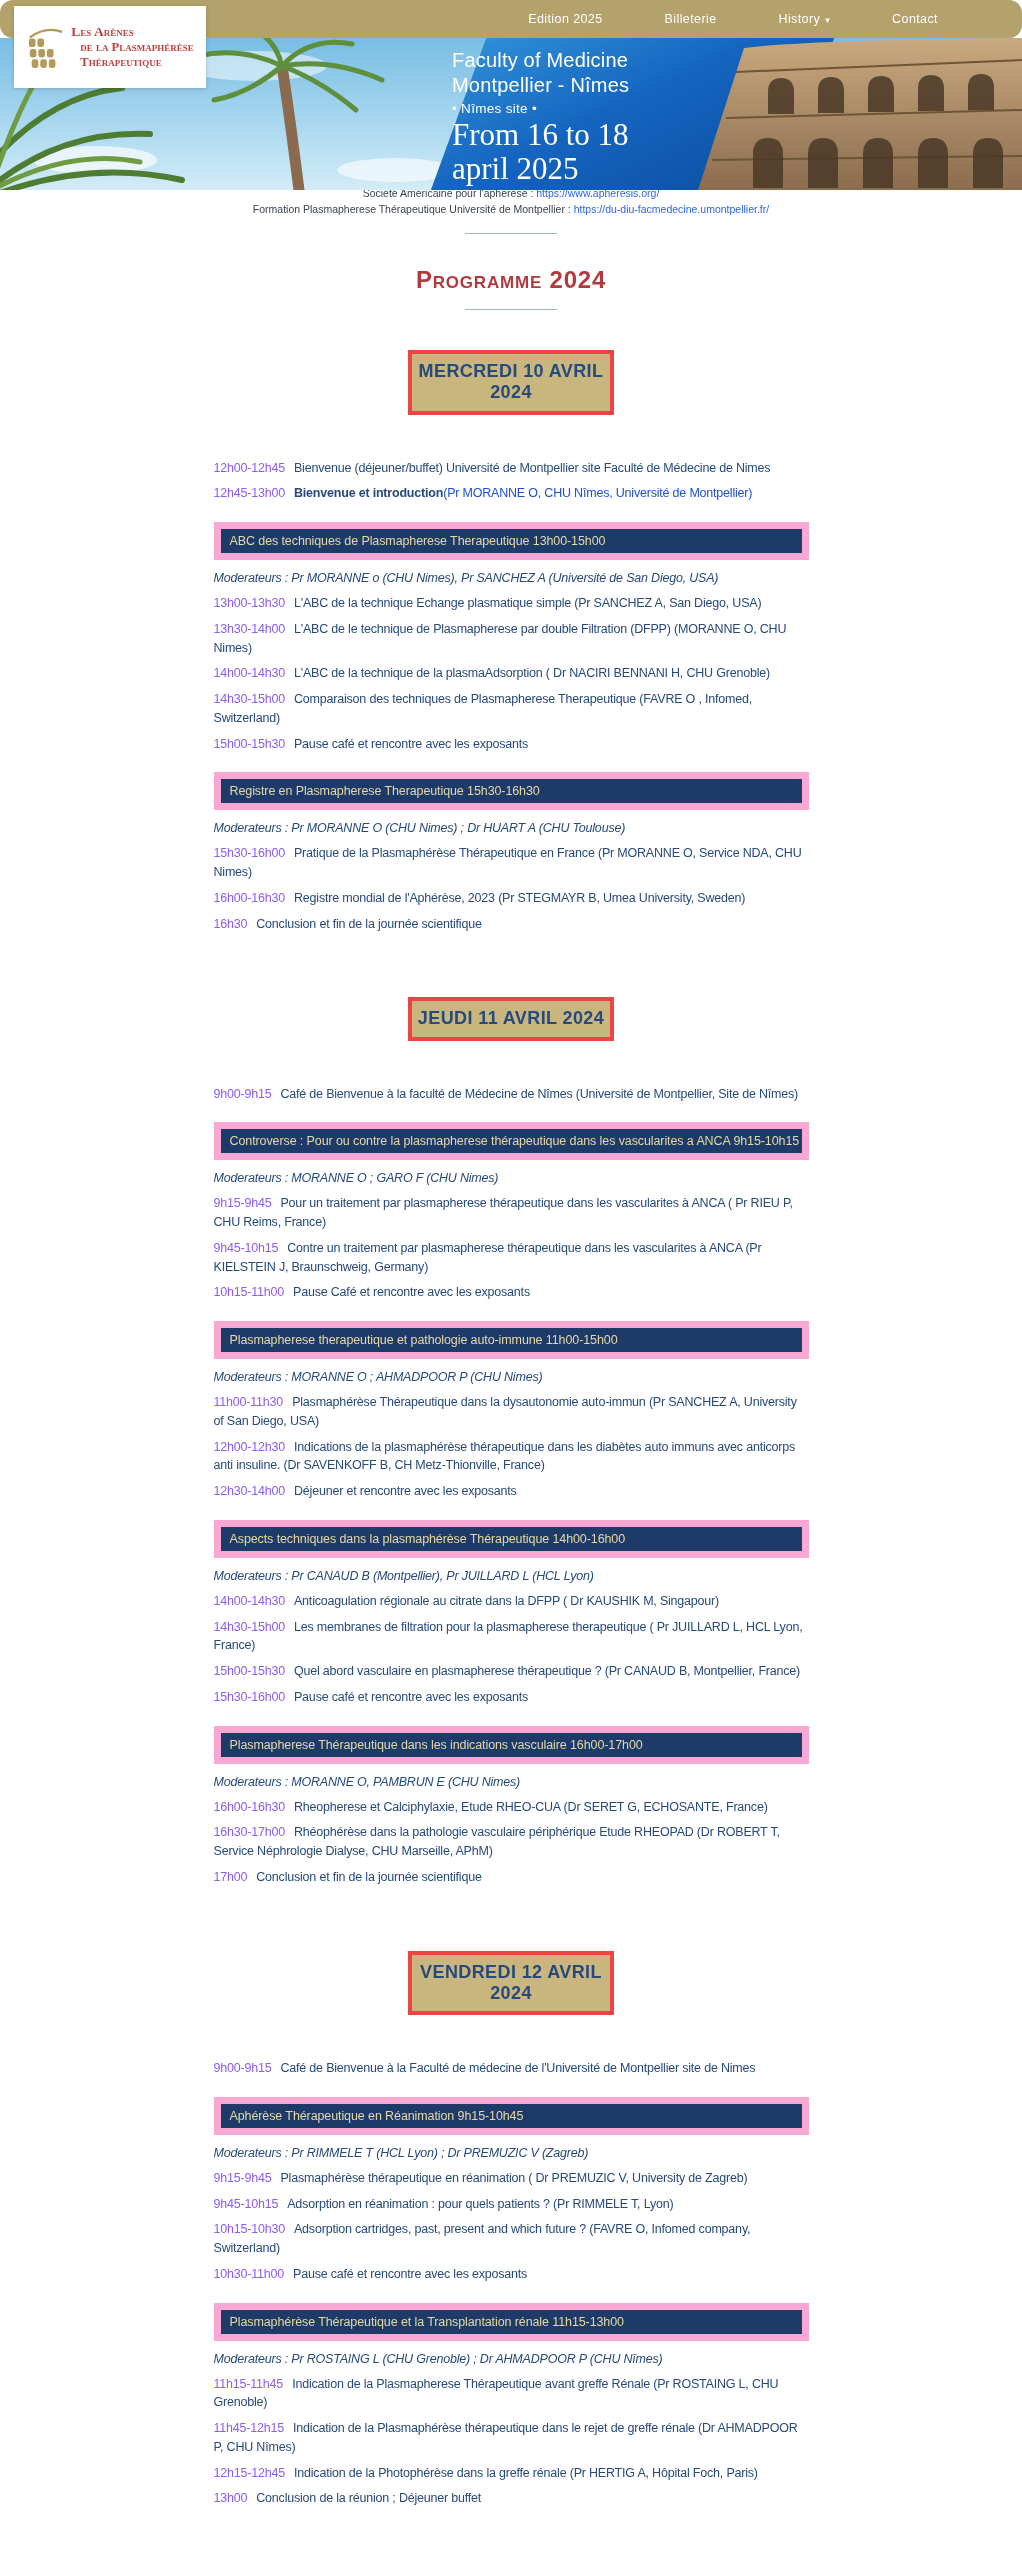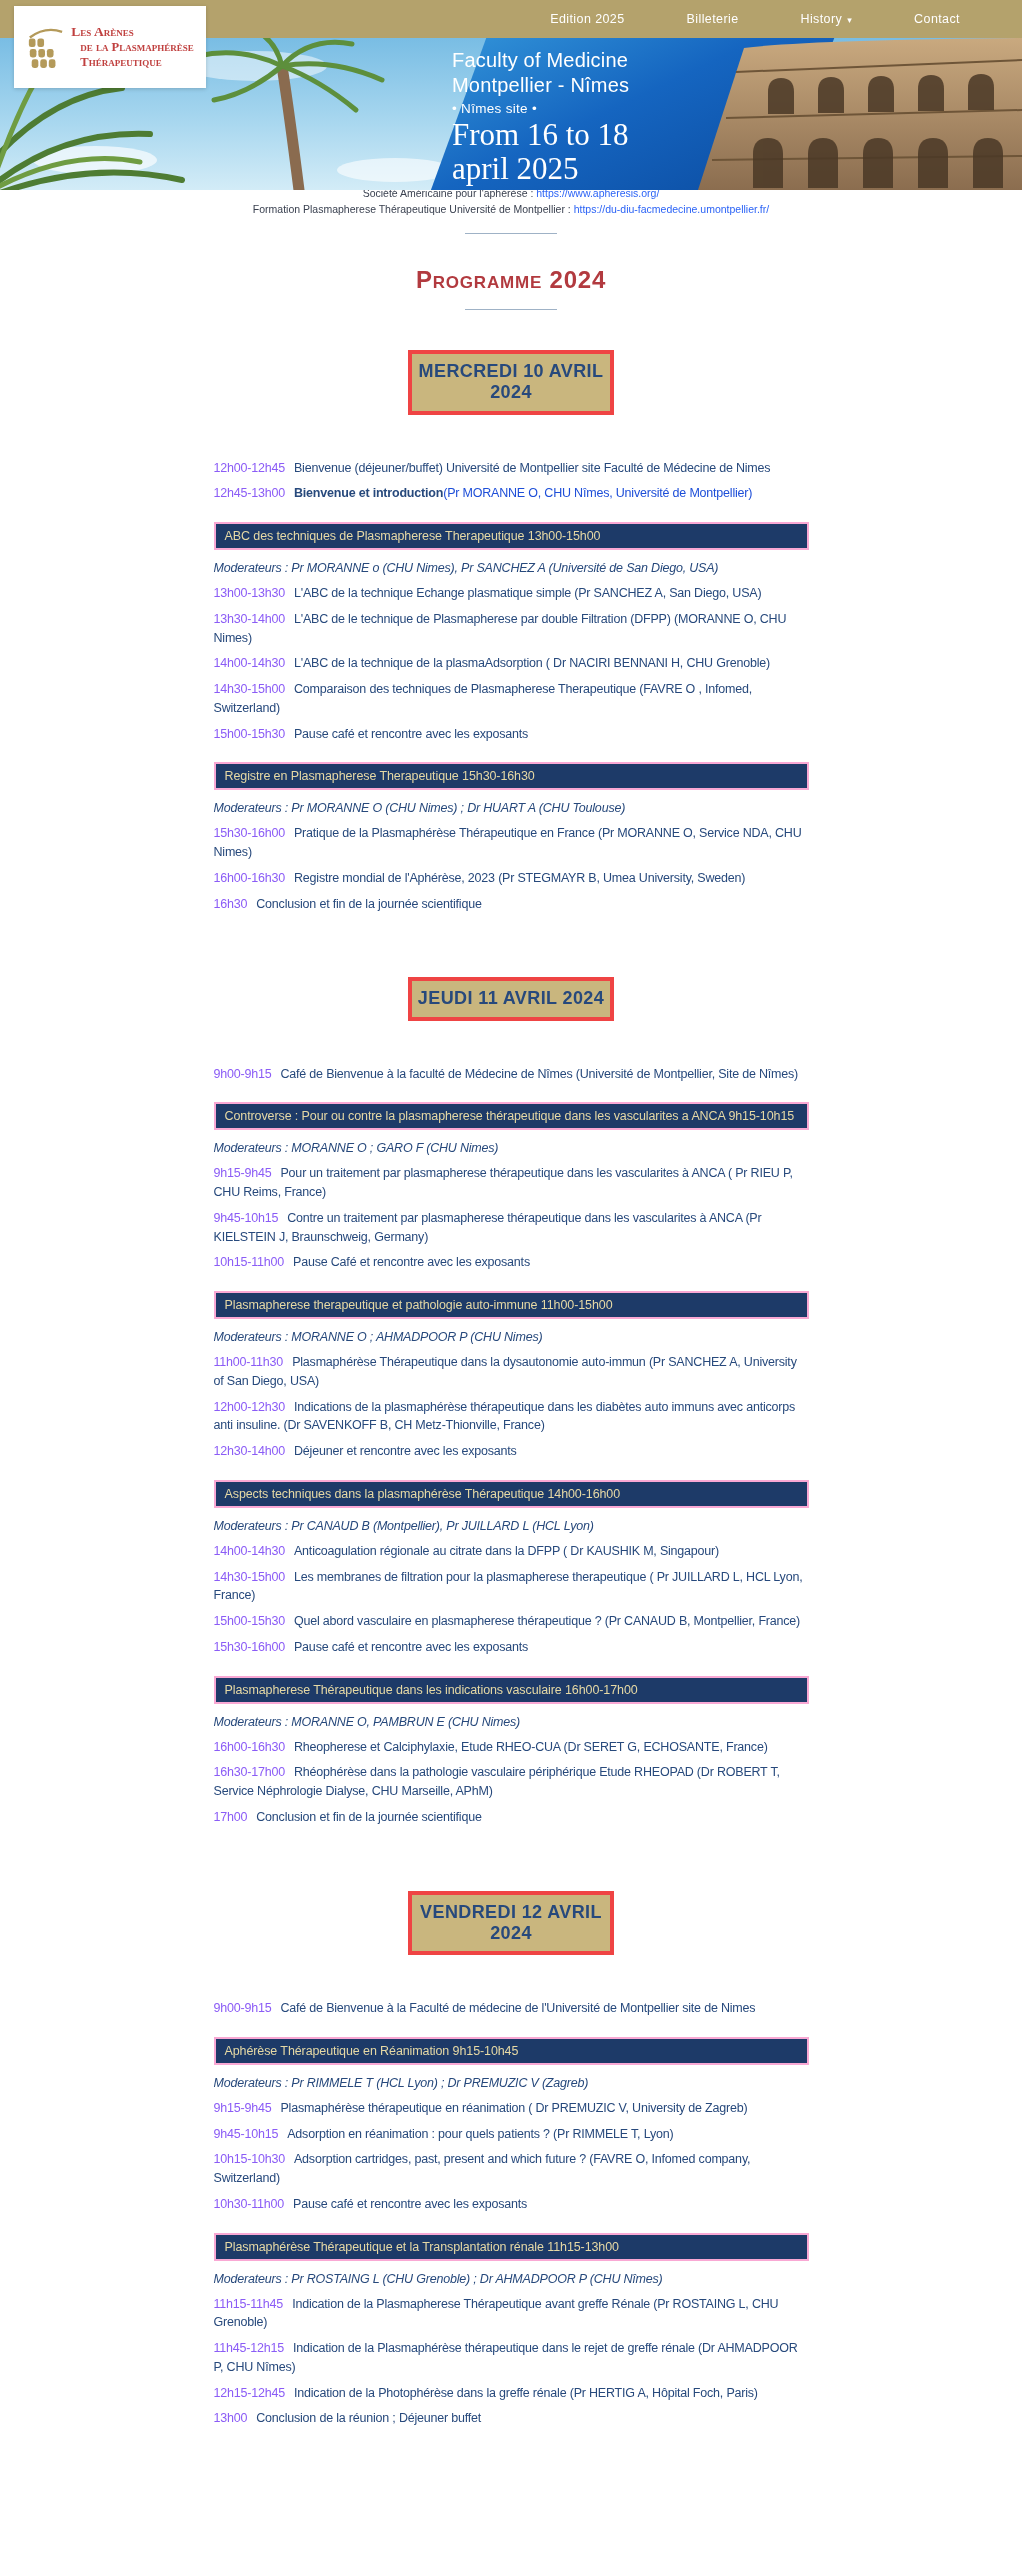--- a/index.html
+++ b/index.html
@@ -5,21 +5,21 @@
   * { margin:0; padding:0; box-sizing:border-box; }
   html,body { background:#ffffff; }
   body {
     width:1022px; min-height:2560px; margin:0 auto; position:relative;
     font-family:"Liberation Sans", sans-serif; overflow-x:hidden;
   }
   
   .topnav {
     position:absolute; top:0; left:0; width:1022px; height:38px;
     background:#b4a26c; display:flex; align-items:center;
-    justify-content:flex-end; gap:62px; padding-right:62px; z-index:4;
+    justify-content:flex-end; gap:62px; padding-right:84px; z-index:4;border-radius:13px;
   }
   .nav-item { color:#ffffff; font-size:12.5px; letter-spacing:.4px;
     text-decoration:none; cursor:pointer; display:flex; align-items:center; gap:5px; }
   .nav-item .caret { font-size:9px; position:relative; top:1px; }
   
   .logo-card {
     position:absolute; top:6px; left:14px; width:192px; height:82px;
     background:#ffffff; z-index:6; display:flex; align-items:center;
     justify-content:center; gap:7px; box-shadow:0 1px 4px rgba(0,0,0,.18);
   }
@@ -67,21 +67,21 @@
     width:206px; margin:0 auto 44px; background:#c9b67e; border:4px solid #ef4444;
     color:#27497c; font-weight:700; font-size:18px; line-height:1.18;
     text-align:center; padding:7px 4px; letter-spacing:.4px;
   }
   .entry { font-size:12.5px; line-height:1.5; margin-bottom:7px;
     color:#27497c; letter-spacing:-.2px; }
   .entry .time { color:#8b5cf6; margin-right:9px; }
   .entry .bold { font-weight:700; }
   .entry .muted { color:#1d4ed8; }
   .session-banner {
-    background:#1d3a68; border:2px solid #f9a8d4; color:#e6d9a5;
+    background:#1d3a68; border:7px solid #f9a8d4; color:#e6d9a5;
     font-size:12.5px; letter-spacing:-.1px; padding:5px 9px;
     margin:19px 0 11px; white-space:nowrap; overflow:hidden;
   }
   .moderators { font-size:12.5px; font-style:italic; color:#27497c;
     margin-bottom:9px; letter-spacing:-.2px; }
 </style>
 </head>
 <body>
 
 <header class="topnav">

